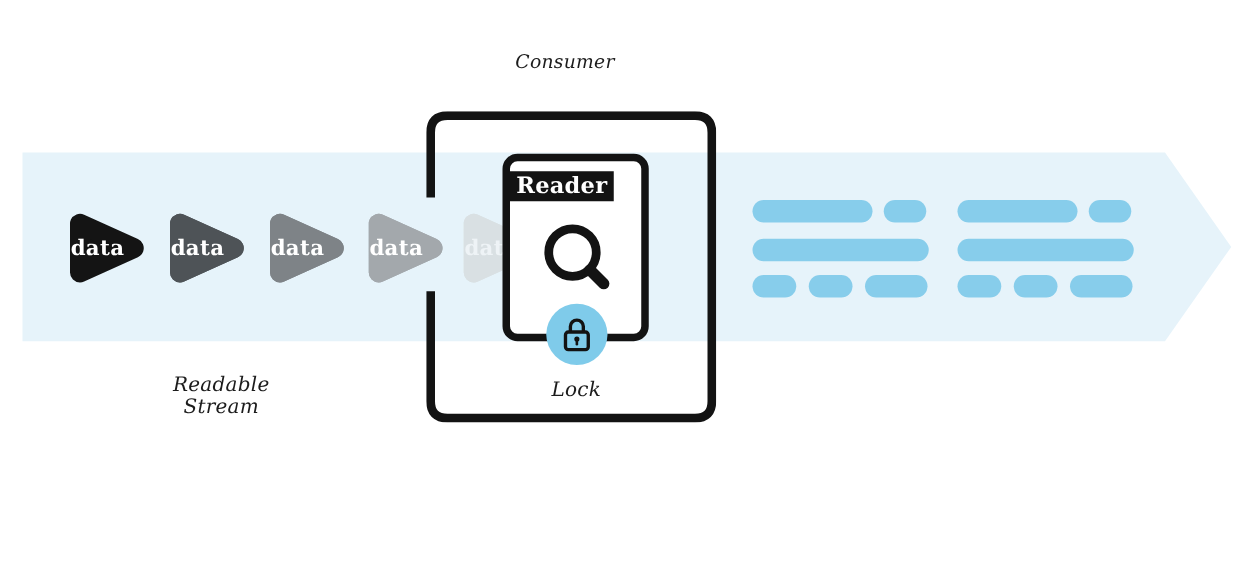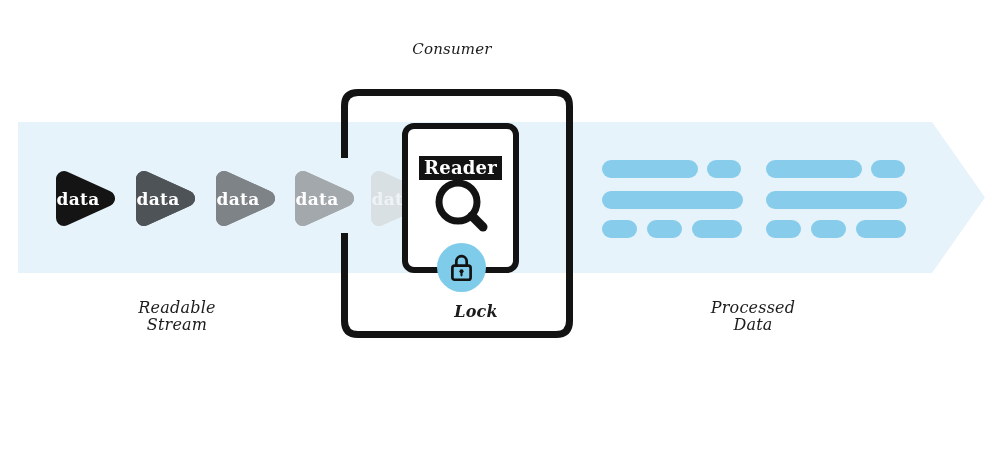--- a/index.html
+++ b/index.html
@@ -19,21 +19,21 @@
     font-style: italic;
     font-size: 16px;
     line-height: 1.08;
     color: #1c1c1c;
     text-align: center;
     white-space: pre-line;
     letter-spacing: 0.2px;
   }
   .consumer-label { left: 352px; top: 41px; width: 200px; font-size: 15px; }
   .readable-label { left: 77px;  top: 299px; width: 200px; }
-  .lock-label     { left: 396px; top: 303px; width: 160px; font-weight: bold; }
+  .lock-label     { left: 381px; top: 303px; width: 160px; }
   .processed-label{ left: 653px; top: 299px; width: 200px; }
 
   
   .band-svg { left: 0; top: 0; }
 
   
   .data-chip { position: absolute; top: 167px; width: 64px; height: 63px; }
   .data-chip svg { position: absolute; left: 0; top: 0; }
   .data-chip .chip-text {
     position: absolute;
@@ -58,21 +58,21 @@
   .reader-card {
     position: absolute;
     left: 402px; top: 123px;
     width: 117px; height: 150px;
     box-sizing: border-box;
     background: #ffffff;
     border: 6px solid var(--ink, #111);
     border-radius: 12px;
     z-index: 4;
   }
-  .reader-tag-row { position: absolute; left: 0; right: 0; top: 27px; text-align: center; }
+  .reader-tag-row { position: absolute; left: 0; right: 0; top: 8px; }
   .reader-tag {
     display: inline-block;
     background: var(--ink, #111);
     color: #ffffff;
     font-weight: bold;
     font-size: 18px;
     padding: 1px 5px 2px 5px;
     letter-spacing: 0.2px;
   }
   .magnifier-svg { position: absolute; left: 24px; top: 47px; }
@@ -200,16 +200,14 @@
       <div class="dash w-s1"></div>
       <div class="dash w-s2"></div>
       <div class="dash w-s3"></div>
     </div>
   </div>
 
   <div class="diagram-label consumer-label">Consumer</div>
   <div class="diagram-label readable-label">Readable
 Stream</div>
   <div class="diagram-label lock-label">Lock</div>
-  <div class="diagram-label processed-label">Processed
-Data</div>
 
 </div>
 
 </body></html>

